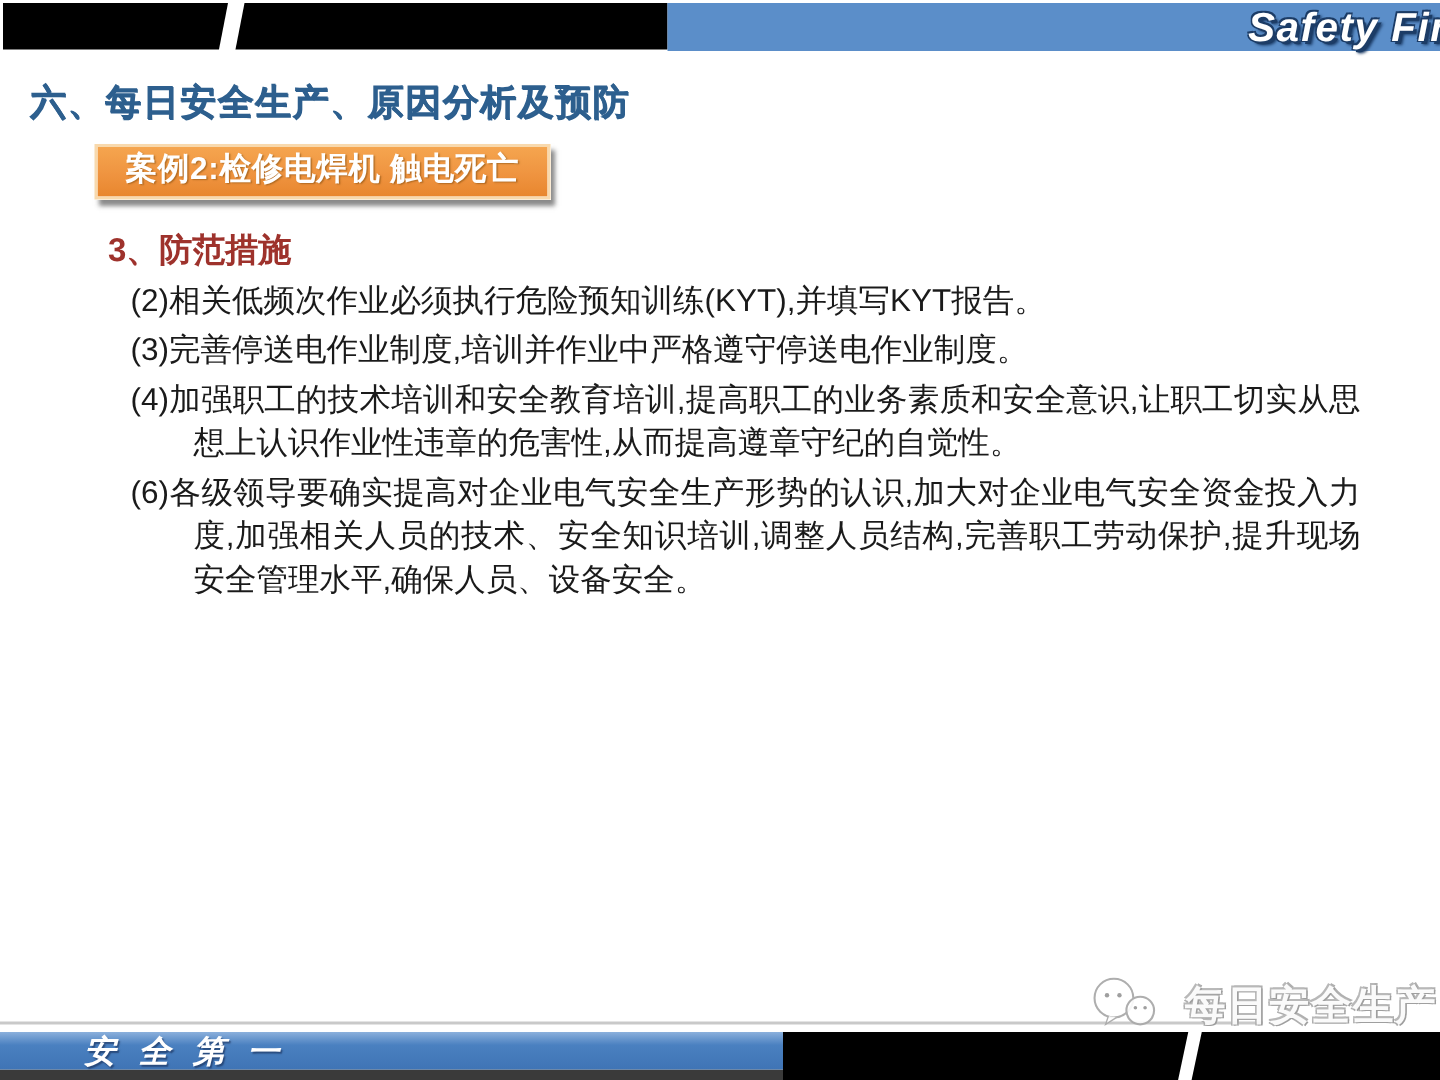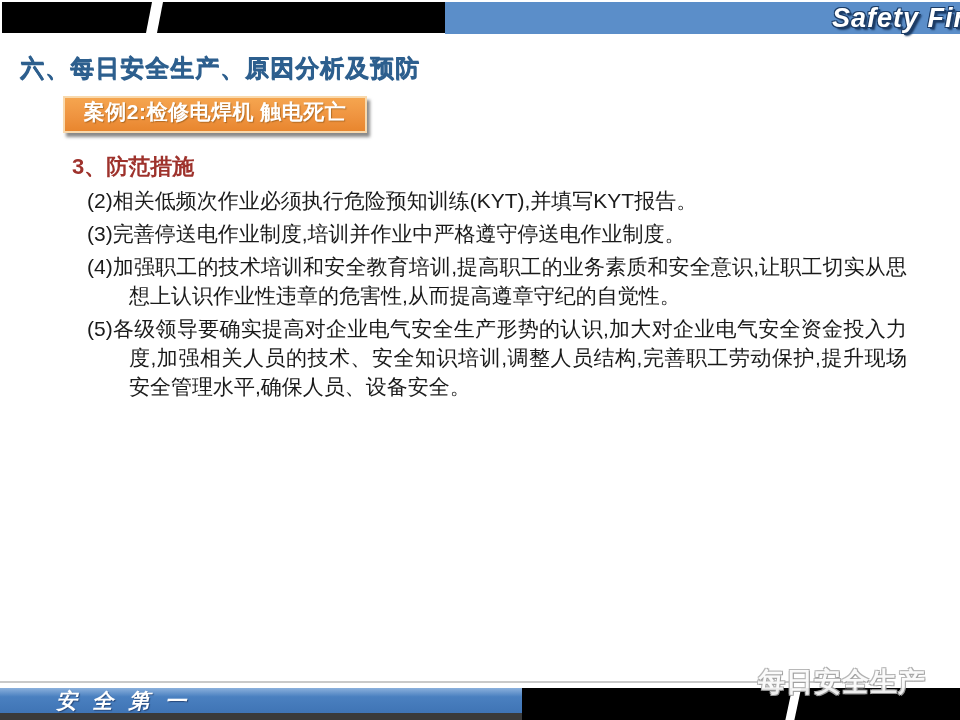--- a/index.html
+++ b/index.html
@@ -75,21 +75,21 @@
     font-family:"DejaVu Serif","Liberation Serif",serif;
     text-shadow:1px 1px 1px rgba(20,40,80,.6);
   }
   .footer-black-bar{left:522px;top:688px;width:438px;height:32px;background:var(--bar-black);}
   .footer-slant-gap{left:789px;top:686px;width:9px;height:34px;background:#ffffff;transform:skewX(-12deg);z-index:3;}
   .footer-dark-strip{left:0;top:713px;width:522px;height:7px;background:var(--footer-strip);}
 
   
   .watermark{
     left:726px;top:648px;width:232px;height:44px;z-index:5;
-    display:flex;align-items:center;gap:16px;opacity:.95;flex-direction:column;
+    display:flex;align-items:center;gap:16px;opacity:.95;
   }
   .watermark-text{
     font-size:27px;font-weight:bold;white-space:nowrap;letter-spacing:1px;
     color:rgba(255,255,255,.95);
     text-shadow:1px 1px 0 #9a9a9a,-1px -1px 0 #b5b5b5,1px -1px 0 #ababab,-1px 1px 0 #ababab;
   }
 </style>
 </head>
 <body>
 
@@ -104,21 +104,21 @@
 <div class="abs case-box">
   <span class="case-label">案例2:检修电焊机 触电死亡</span>
 </div>
 
 <div class="abs content">
 
   <div class="red-heading">3、防范措施</div>
   <p class="para">(2)相关低频次作业必须执行危险预知训练(KYT),并填写KYT报告。</p>
   <p class="para">(3)完善停送电作业制度,培训并作业中严格遵守停送电作业制度。</p>
   <p class="para">(4)加强职工的技术培训和安全教育培训,提高职工的业务素质和安全意识,让职工切实从思想上认识作业性违章的危害性,从而提高遵章守纪的自觉性。</p>
-  <p class="para">(5)各级领导要确实提高对企业电气安全生产形势的认识,加大对企业电气安全资金投入力度,加强相关人员的技术、安全知识培训,调整人员结构,完善职工劳动保护,提升现场安全管理水平,确保人员、设备安全。</p>
+  <p class="para">(6)各级领导要确实提高对企业电气安全生产形势的认识,加大对企业电气安全资金投入力度,加强相关人员的技术、安全知识培训,调整人员结构,完善职工劳动保护,提升现场安全管理水平,确保人员、设备安全。</p>
 </div>
 
 <div class="abs footer-topline"></div>
 <div class="abs footer-dark-strip"></div>
 <div class="abs footer-blue-bar">
   <span class="footer-slogan">安 全 第 一</span>
 </div>
 <div class="abs footer-black-bar"></div>
 <div class="abs footer-slant-gap"></div>
 

